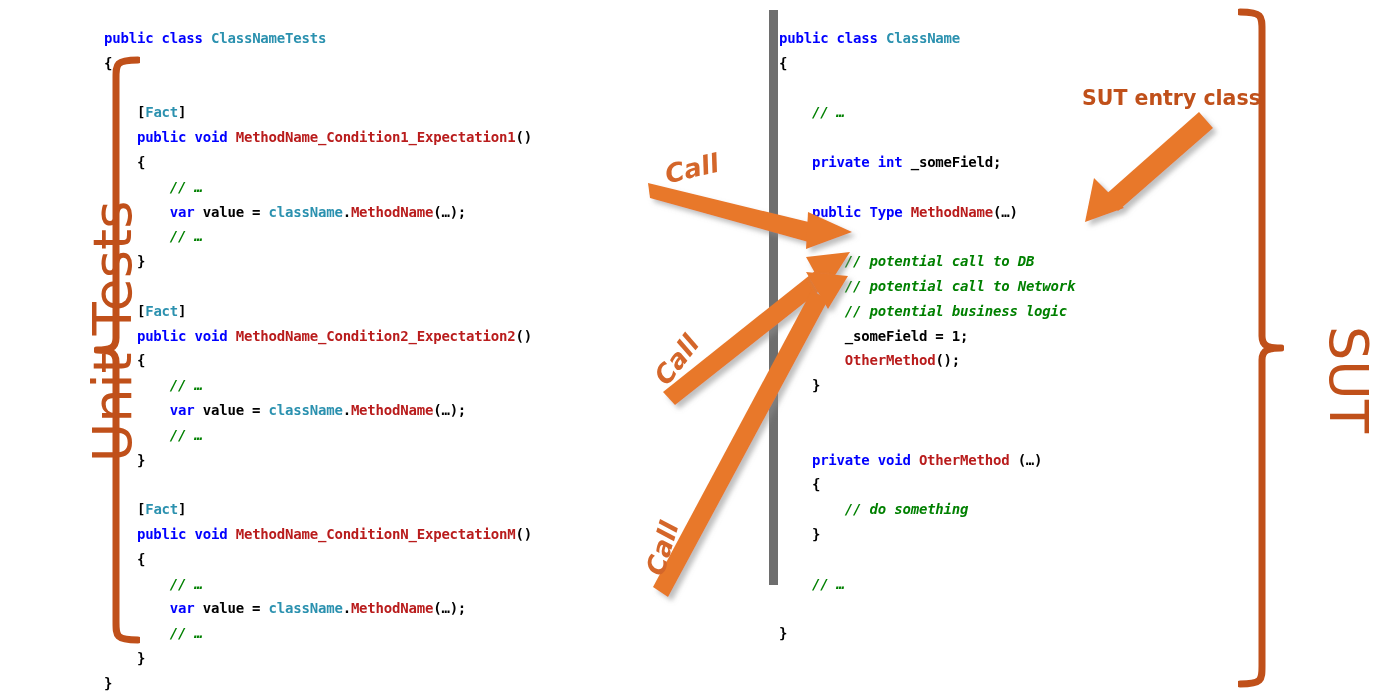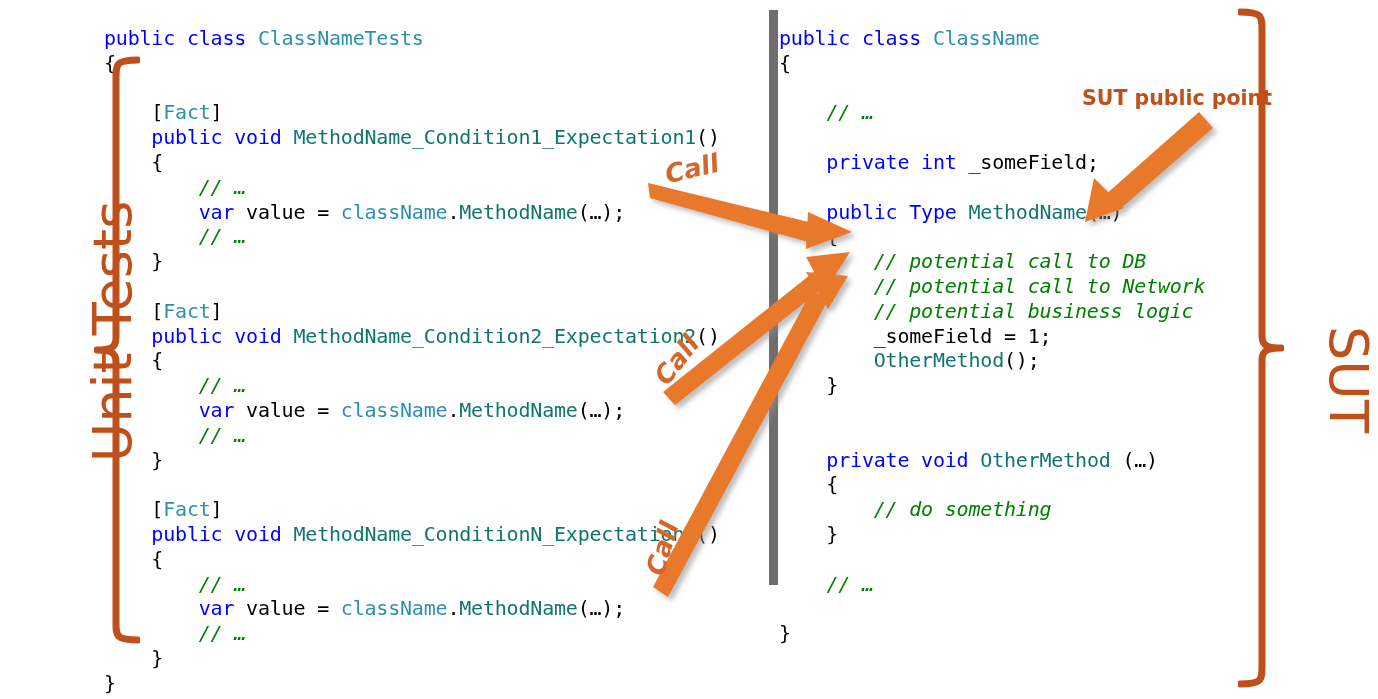--- a/index.html
+++ b/index.html
@@ -16,35 +16,35 @@
     width: 1378px;
     height: 699px;
     overflow: hidden;
     background: #ffffff;
   }
 
   
   .code {
     position: absolute;
     font-family: "DejaVu Sans Mono", "Liberation Mono", monospace;
-    font-size: 20px;
+    font-size: 14px;
     line-height: 24.8px;
     white-space: pre;
     color: #000000;
-    font-weight: 400;
+    font-weight: 700;
     letter-spacing: -0.2px;
   }
   #code-tests { left: 104px; top: 26px; }
   #code-sut   { left: 779px; top: 26px; }
 
   .ln { display: block; height: 24.8px; }
 
   .kw   { color: #0000ff; }          
   .type { color: #2b91af; }          
-  .mth  { color: #0f766e; }          
+  .mth  { color: #b91c1c; }          
   .cmt  { color: #008000; font-style: italic; }  
   .pl   { color: #000000; }          
 
   
   #divider {
     position: absolute;
     left: 769px;
     top: 10px;
     width: 9px;
     height: 575px;
@@ -164,18 +164,18 @@
       <path d="M653 587 L812 290 L828 300 L668 597 Z" fill="#e8782a"></path>
       <path d="M806 272 L848 276 L828 309 Z" fill="#e8782a"></path>
     </g>
 
     <g filter="url(#shadow)">
       <path d="M1199 112 L1213 128 L1118 211 L1104 196 Z" fill="#e8782a"></path>
       <path d="M1085 222 L1094 178 L1124 208 Z" fill="#e8782a"></path>
     </g>
   </svg>
 
-  <div id="label-sut-entry">SUT public point</div>
+  <div id="label-sut-entry">SUT entry class</div>
   <div class="call-label" id="call-1">Call</div>
   <div class="call-label" id="call-2">Call</div>
   <div class="call-label" id="call-3">Call</div>
 
 </div>
 
 </body></html>

